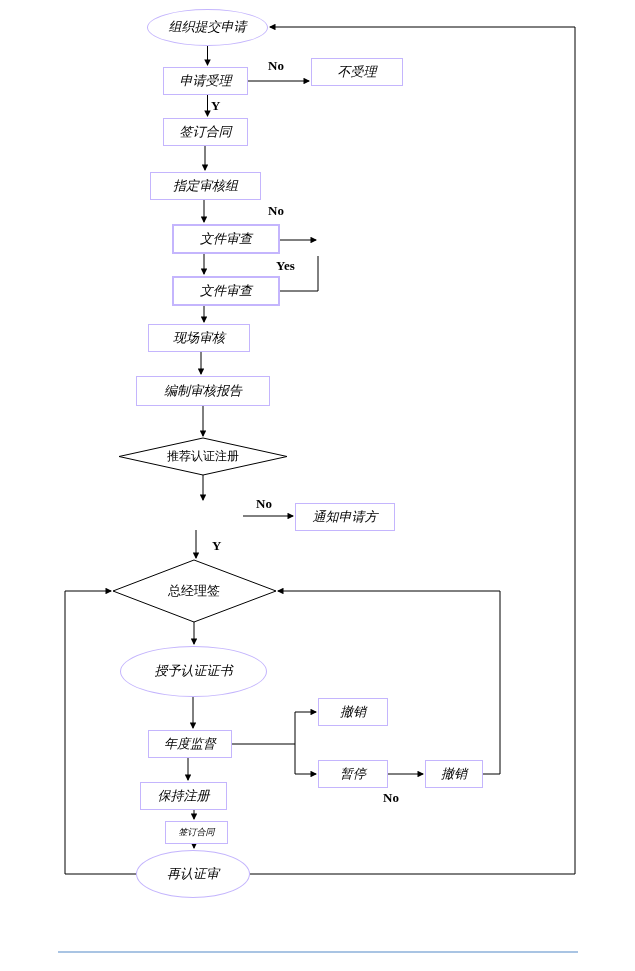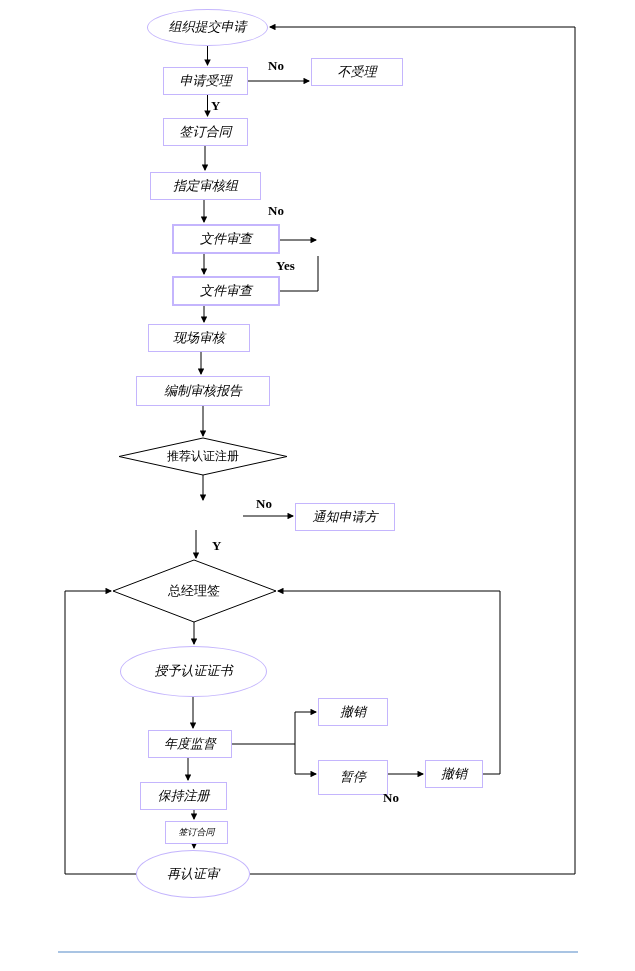--- a/index.html
+++ b/index.html
@@ -96,21 +96,21 @@
   <div class="node" style="left:295px;top:503px;width:100px;height:28px">通知申请方</div>
 
   <div class="dtext" style="left:129px;top:578px;width:130px;height:26px">总经理签</div>
 
   <div class="node ellipse" style="left:120px;top:646px;width:147px;height:51px">授予认证证书</div>
 
   <div class="node" style="left:148px;top:730px;width:84px;height:28px">年度监督</div>
 
   <div class="node" style="left:318px;top:698px;width:70px;height:28px">撤销</div>
 
-  <div class="node" style="left:318px;top:760px;width:70px;height:35px">暂停</div>
+  <div class="node" style="left:318px;top:760px;width:70px;height:28px">暂停</div>
 
   <div class="node" style="left:425px;top:760px;width:58px;height:28px">撤销</div>
 
   <div class="node" style="left:140px;top:782px;width:87px;height:28px">保持注册</div>
 
   <div class="node small" style="left:165px;top:821px;width:63px;height:23px">签订合同</div>
 
   <div class="node ellipse" style="left:136px;top:850px;width:114px;height:48px">再认证审</div>
 
   <span class="elabel" style="left:268px;top:58px">No</span>

